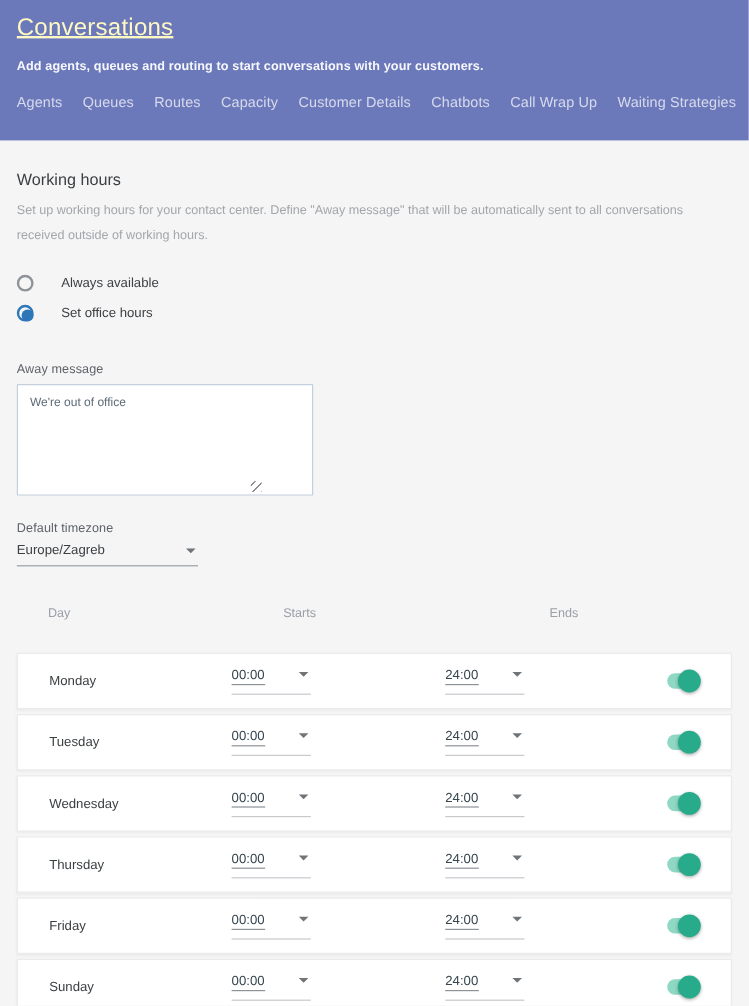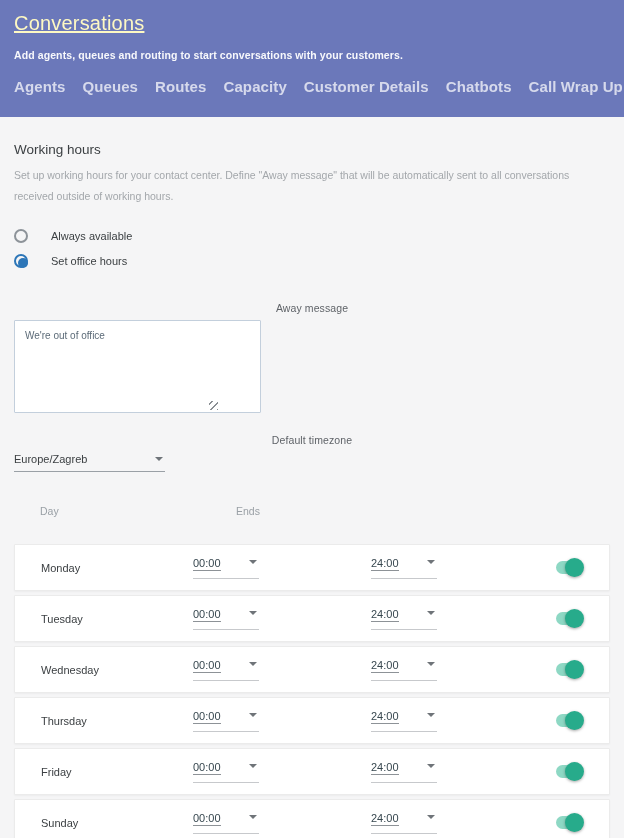--- a/index.html
+++ b/index.html
@@ -35,22 +35,22 @@
     letter-spacing: 0.1px;
   }
   .tab-bar {
     display: flex;
     gap: 17px;
     margin-top: 17px;
     align-items: center;
   }
   .tab {
     color: rgba(255,255,255,0.72);
-    font-size: 15px;
-    font-weight: 700;
+    font-size: 12px;
+    font-weight: 400;
     white-space: nowrap;
     cursor: pointer;
     position: relative;
     letter-spacing: 0.1px;
   }
 
   
   .main { padding: 0 14px; }
 
   .section-title {
@@ -93,21 +93,20 @@
     border-radius: 50%;
     background: #2d76b8;
   }
   .radio-label { font-size: 11px; color: #3c4043; }
 
   
   .field-label {
     font-size: 10.5px;
     color: #5f6368;
     letter-spacing: 0.1px;
-    text-align: center;
   }
   .away-label { margin-top: 29px; }
   .textarea-wrap { position: relative; width: 207px; margin-top: 6px; }
   .away-textarea {
     width: 247px;
     height: 93px;
     background: #ffffff;
     border: 1px solid #c3cfdc;
     border-radius: 1px;
     resize: none;
@@ -265,20 +264,21 @@
 
   <div class="field-label tz-label">Default timezone</div>
   <div class="tz-select">
     <span class="tz-value">Europe/Zagreb</span>
     <span class="arrow-down"></span>
   </div>
 
   <section class="schedule">
     <div class="schedule-header">
       <span class="col-day">Day</span>
+      <span class="col-starts">Starts</span>
       <span class="col-ends">Ends</span>
     </div>
     <div>
         <div class="schedule-row">
     <span class="col-day day-label">Monday</span>
     <div class="col-starts">
       <div class="time-select">
         <span class="time-value">00:00</span>
         <span class="arrow-down"></span>
       </div>

